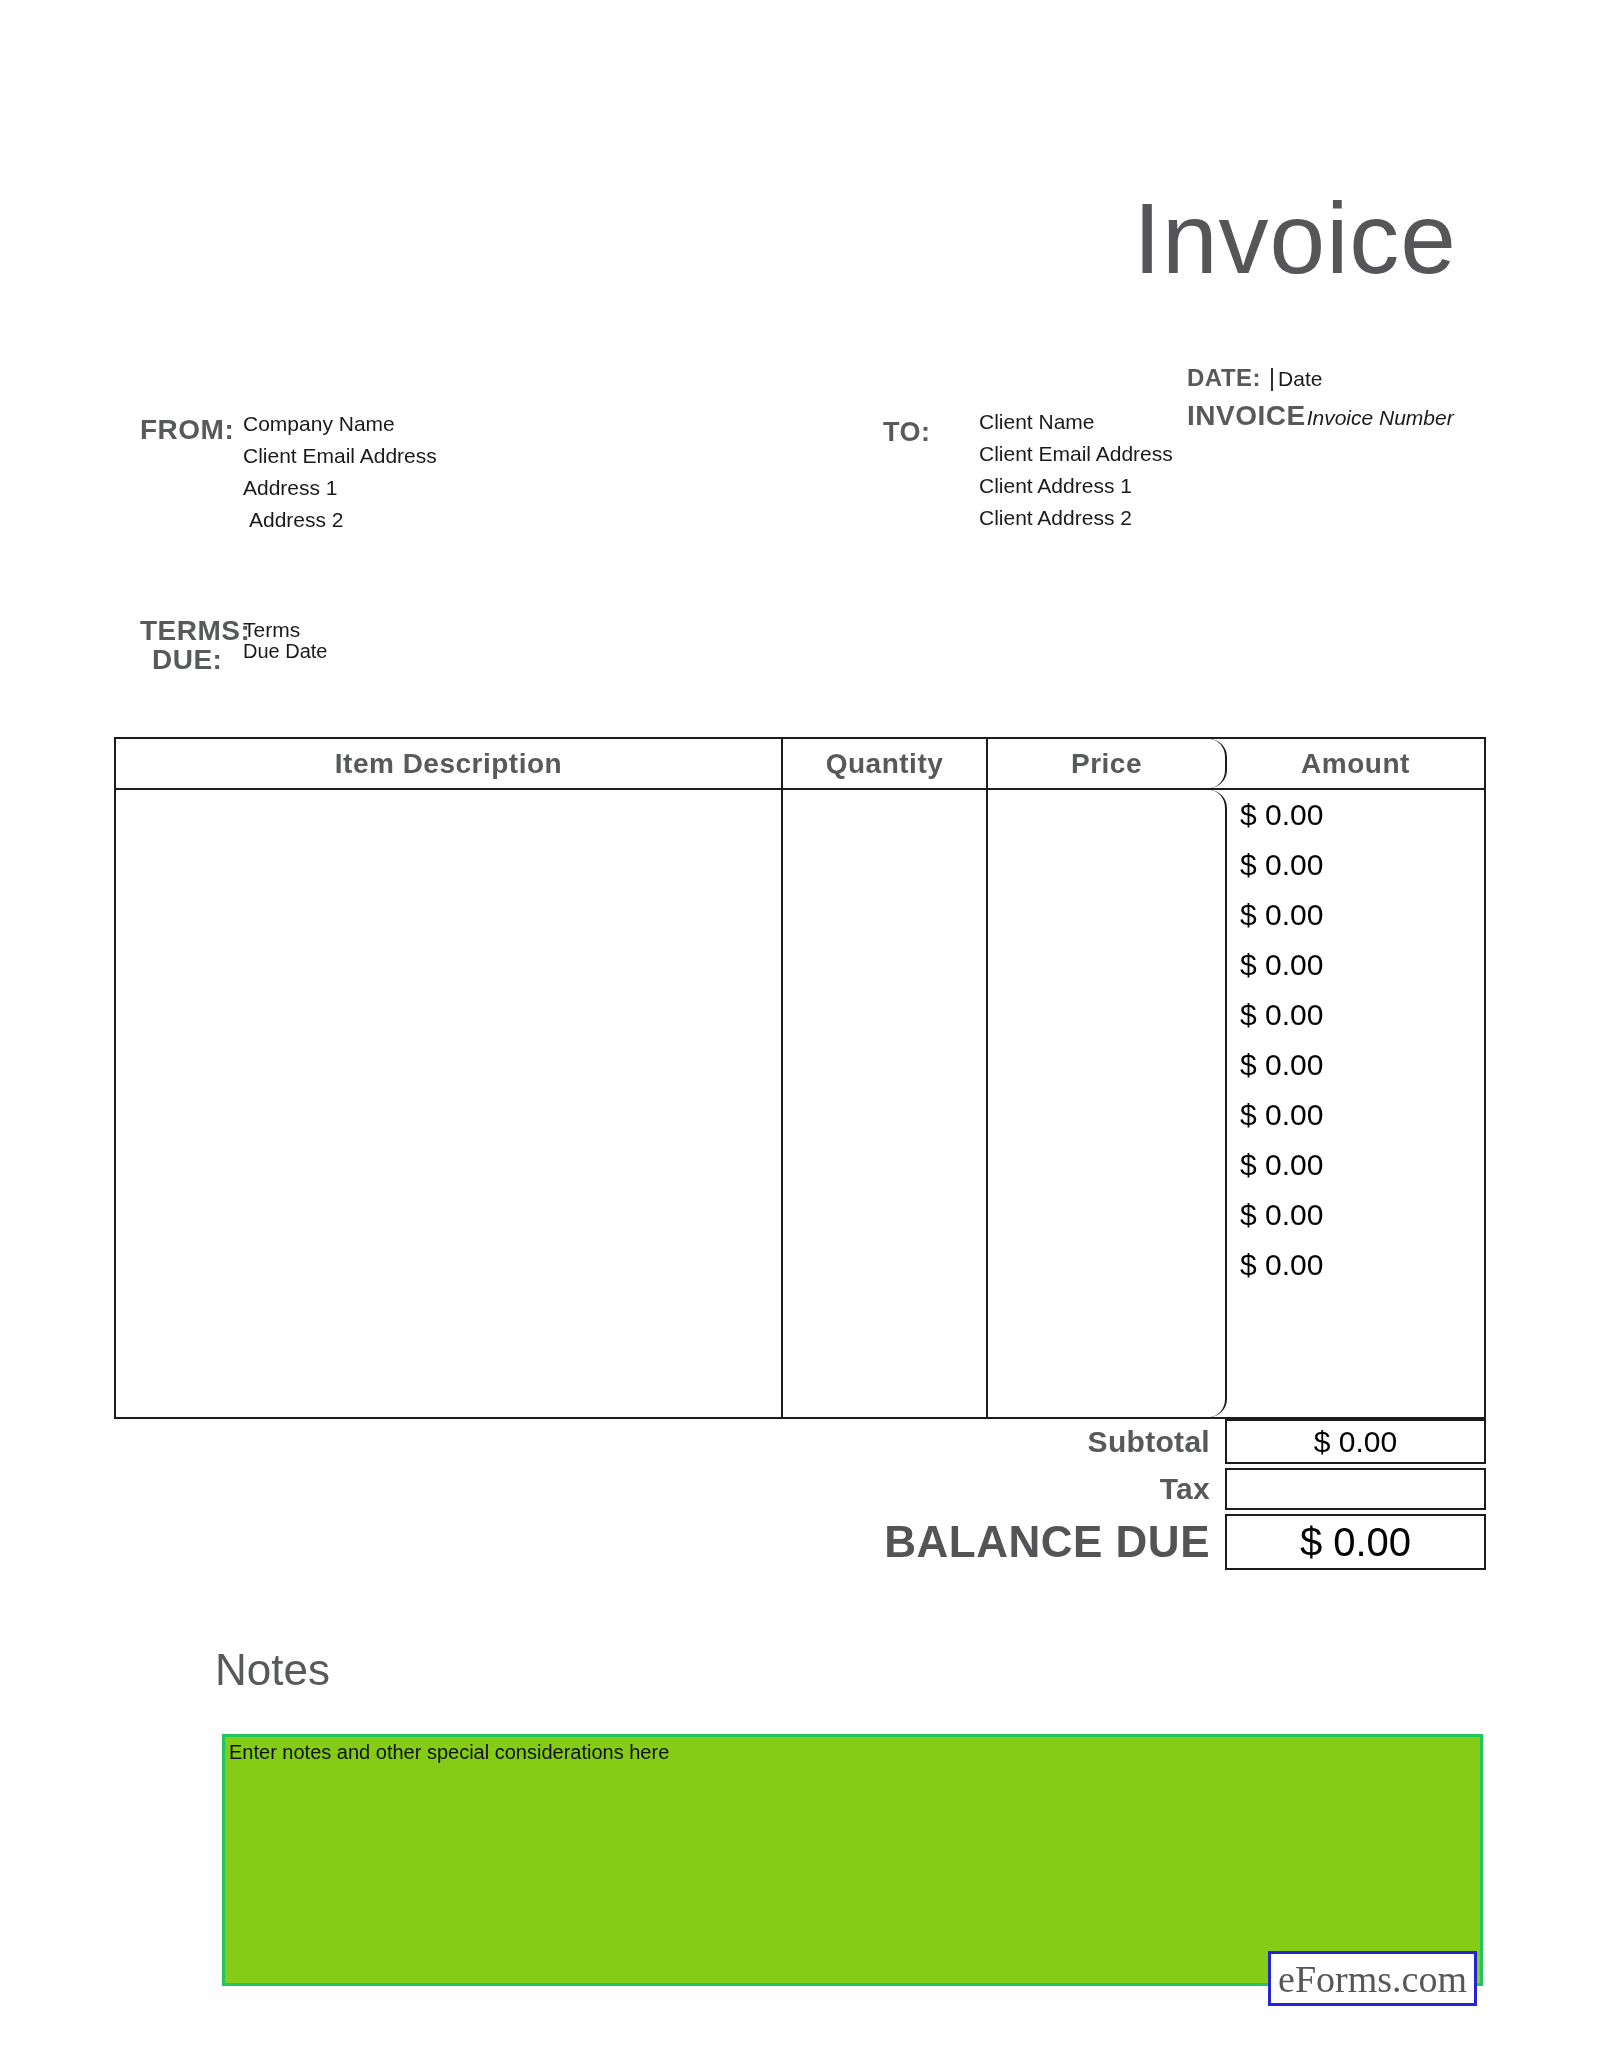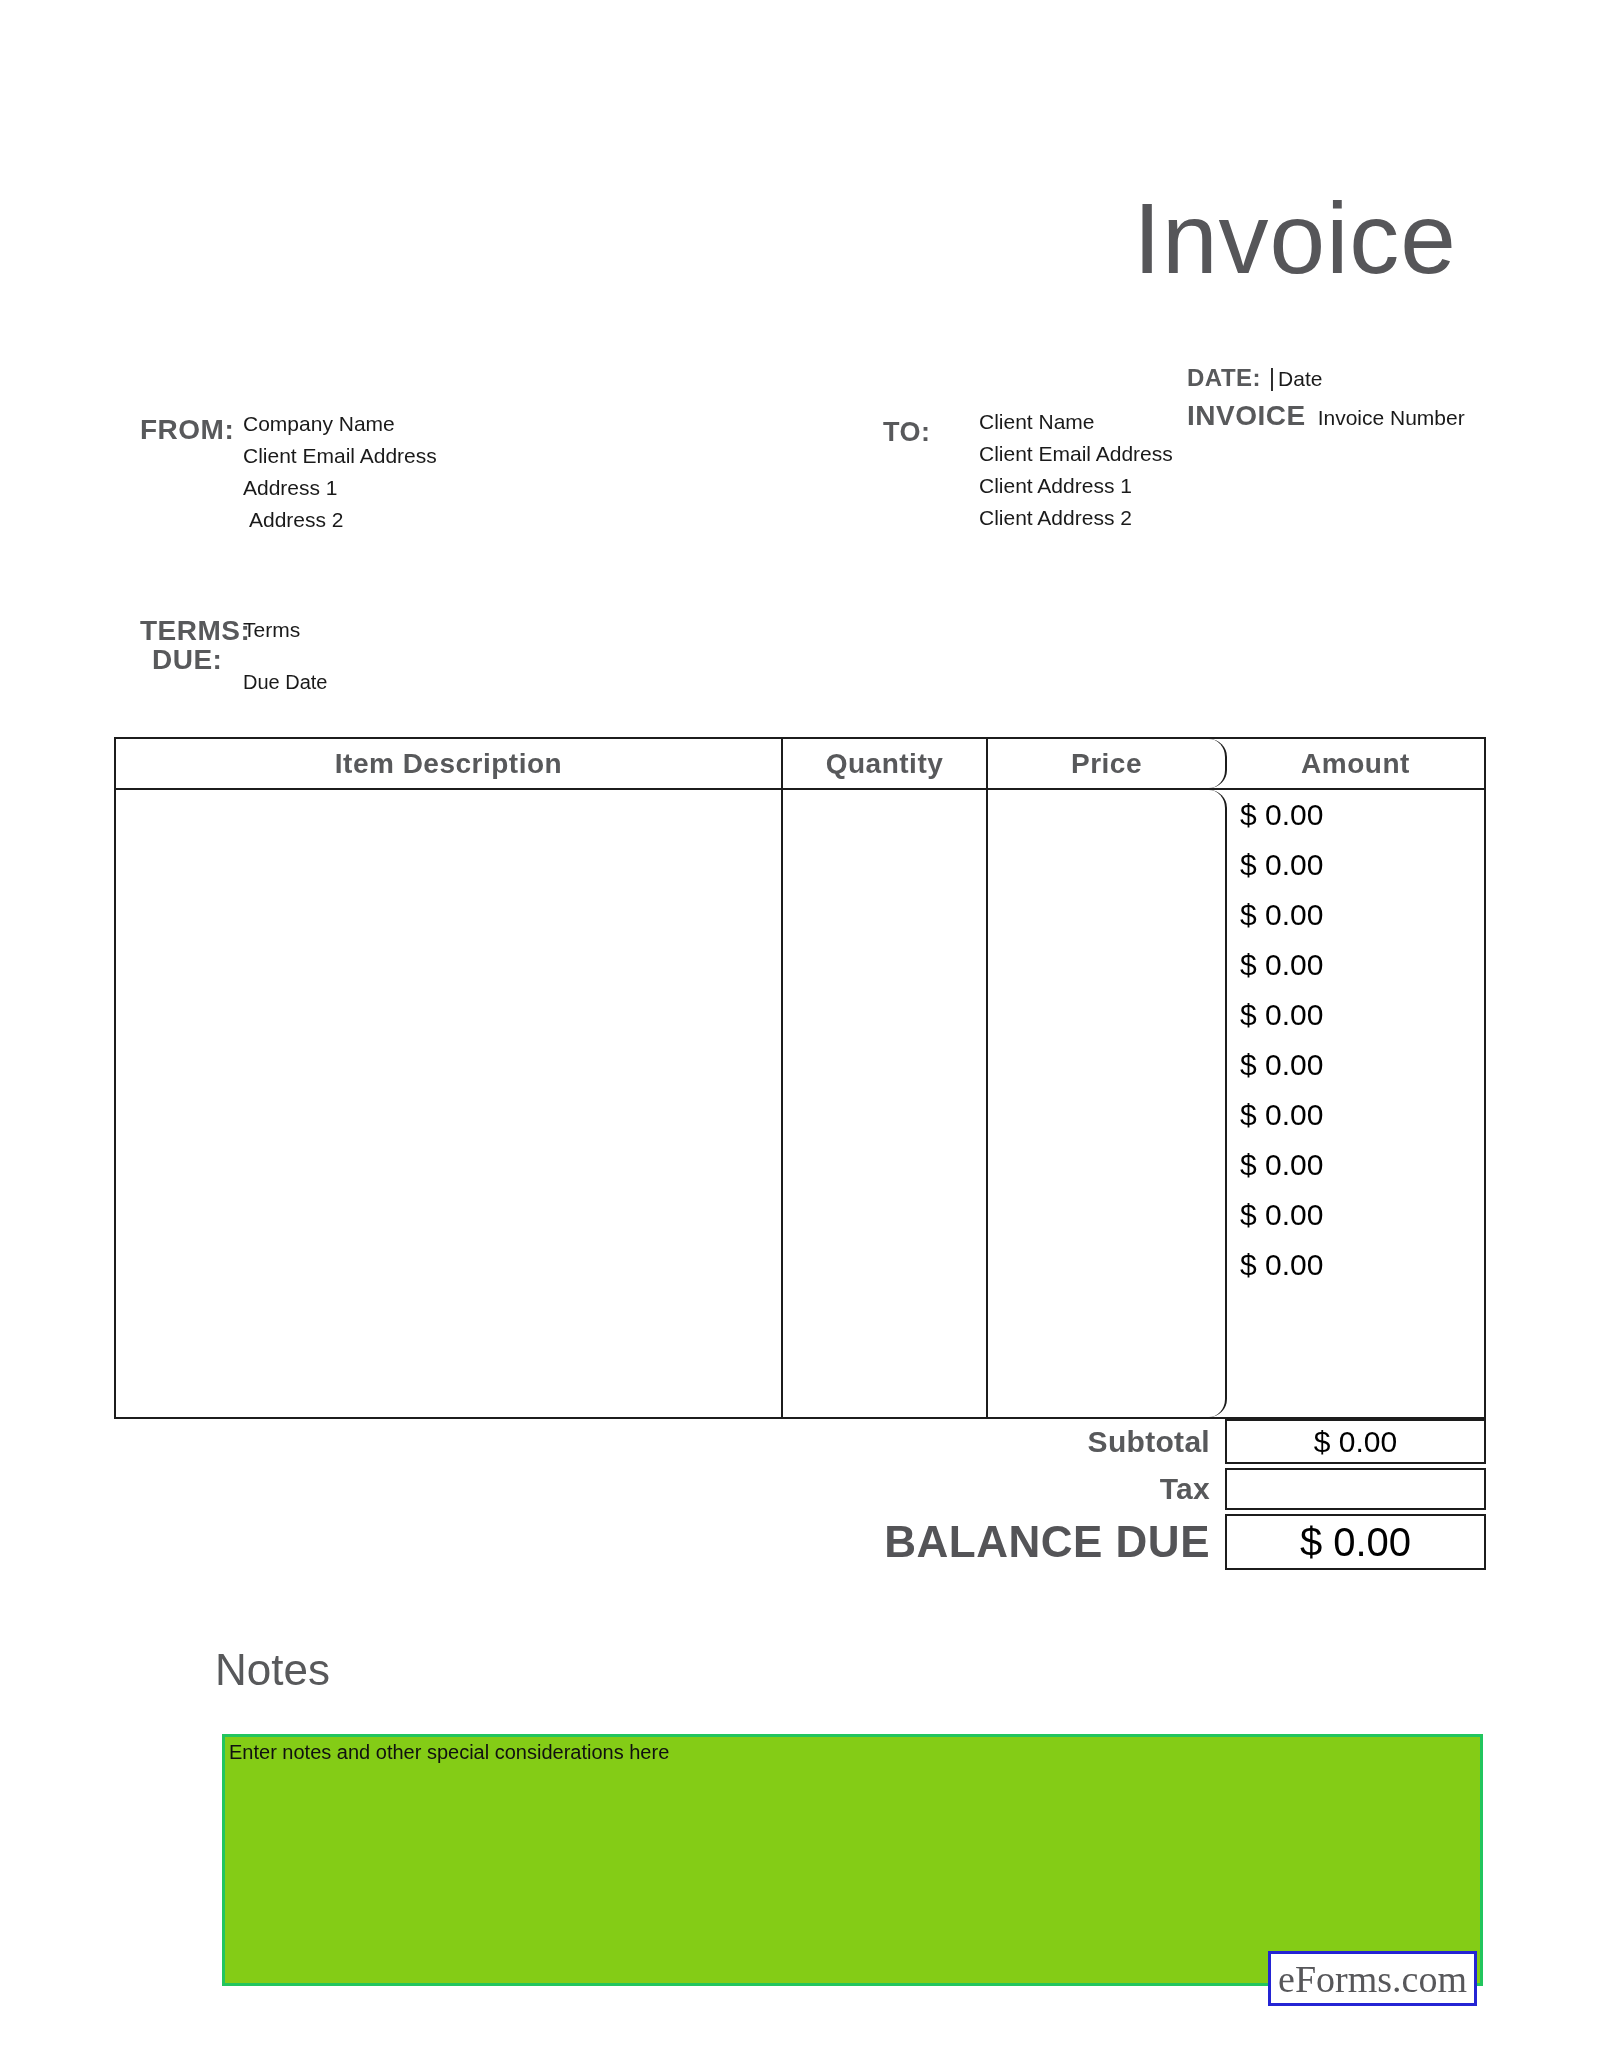--- a/index.html
+++ b/index.html
@@ -17,21 +17,21 @@
     font-size:100px;line-height:1.05;font-weight:400;
     color:#565659;letter-spacing:1px;
   }
   .meta{position:absolute;left:1187px;top:336px;}
   .meta-row{display:flex;align-items:baseline;height:32px;}
   .meta-label{font-size:24px;font-weight:700;color:#58595b;letter-spacing:0.5px;margin-top:28px;}
   .meta-label.big{font-size:28px;}
   .meta-cursor{font-size:23px;color:#1a1a1a;margin-left:8px;font-weight:400;}
   .meta-value{font-size:21px;color:#1a1a1a;margin-left:3px;}
   .meta-row + .meta-row{margin-top:4px;}
-  .meta-row.invoice .meta-value{margin-left:12px;}
+  .meta-row.invoice .meta-value{margin-left:1px;font-style:italic;}
   
   .blk-label{
     position:absolute;font-size:28px;font-weight:700;
     color:#58595b;letter-spacing:0.5px;
   }
   .blk-lines{position:absolute;}
   .blk-lines .line{height:32px;line-height:32px;font-size:21px;color:#1a1a1a;}
   .line.indent{padding-left:6px;}
   .kv-value{position:absolute;font-size:21px;color:#1a1a1a;}
   
@@ -128,21 +128,21 @@
   <div class="blk-lines" style="left:979px;top:406px;">
     <div class="line">Client Name</div>
     <div class="line">Client Email Address</div>
     <div class="line">Client Address 1</div>
     <div class="line">Client Address 2</div>
   </div>
 
   <div class="blk-label" style="left:140px;top:615px;">TERMS:</div>
   <div class="kv-value" style="left:243px;top:618px;">Terms</div>
   <div class="blk-label" style="left:152px;top:644px;">DUE:</div>
-  <div class="kv-value" style="left:243px;top:671px;font-size:20px;">Due Date</div>
+  <div class="kv-value" style="left:243px;top:640px;font-size:20px;">Due Date</div>
 
   <div class="tbl">
     <div class="thead">
       <div class="hcell c1">Item Description</div>
       <div class="hcell c2">Quantity</div>
       <div class="hcell c3">Price</div>
       <div class="hcell c4">Amount</div>
     </div>
     <div class="tbody">
       <div class="c1"></div>

